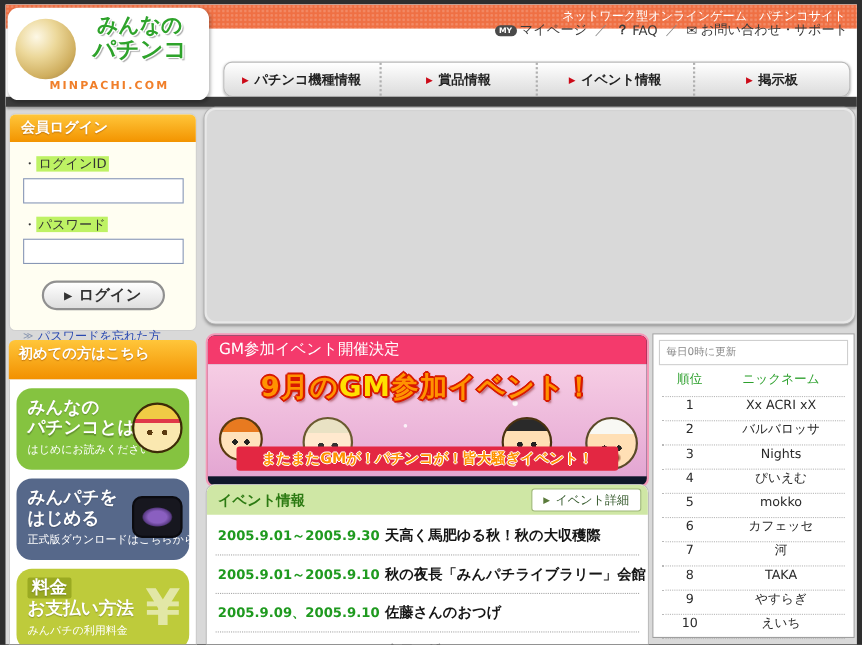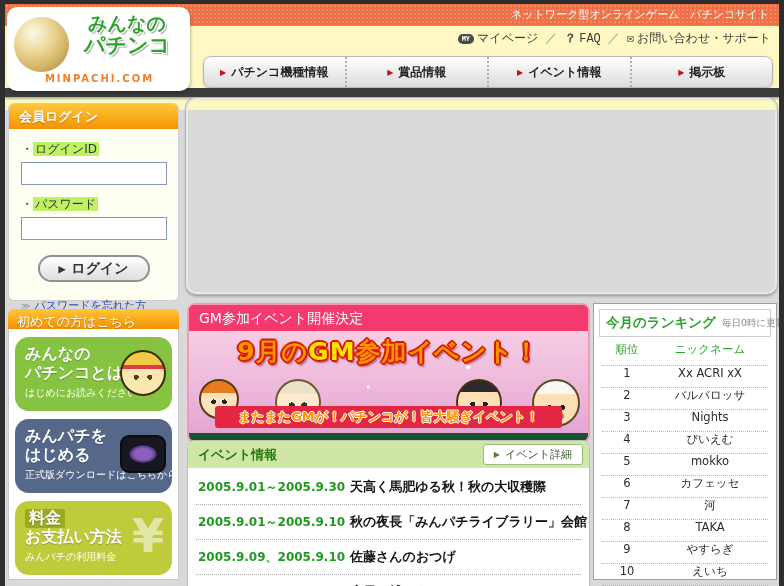--- a/index.html
+++ b/index.html
@@ -2,26 +2,26 @@
 <html><head>
 <meta charset="utf-8">
 <style>
   * { margin:0; padding:0; box-sizing:border-box; }
   html,body { width:784px; height:586px; overflow:hidden; background:#2e2e2e;
     font-family:"DejaVu Sans","Liberation Sans",sans-serif; }
   .page { position:relative; width:784px; height:586px; background:#2e2e2e; }
   .inner { position:absolute; left:5px; top:4px; width:774px; height:582px; background:#d9d9d9; overflow:hidden; }
 
   
-  .header { position:absolute; left:0; top:0; width:774px; height:106px; background:#fef9c3; }
+  .header { position:absolute; left:0; top:0; width:774px; height:92px; background:#ffffff; }
   .tagline-bar { position:absolute; left:0; top:0; width:774px; height:22px; background:#ef7044;
     background-image:radial-gradient(rgba(255,255,255,.18) 1px, transparent 1.4px); background-size:4px 4px;
     color:#fff; font-size:11px; text-align:right; line-height:22px; padding-right:10px; }
-  .utility { position:absolute; right:8px; top:26px; display:flex; align-items:flex-end; gap:7px;
-    font-size:12px; color:#3a3a3a;font-family:Liberation Mono, monospace; }
+  .utility { position:absolute; right:8px; top:15px; display:flex; align-items:flex-end; gap:7px;
+    font-size:12px; color:#3a3a3a; }
   .utility .sep { color:#888; }
   .u-item { display:flex; align-items:center; gap:3px; cursor:pointer; }
   .my-badge { display:inline-block; background:#4a4a4a; color:#fff; font-size:7px; font-weight:bold;
     border-radius:6px; padding:1px 4px; }
   .glyph-ico { font-size:12px; color:#3a3a3a; font-weight:bold; }
 
   .logo { position:absolute; left:2px; top:3px; width:183px; height:84px; background:#fff;
     border-radius:10px; box-shadow:1px 2px 3px rgba(0,0,0,.25); z-index:5; }
   .pearl { position:absolute; left:7px; top:10px; width:55px; height:55px; border-radius:50%;
     background:radial-gradient(circle at 35% 30%, #fdf8e6 0%, #ecd89a 35%, #cfae5e 70%, #97723a 100%); }
@@ -57,22 +57,22 @@
   .login-btn-row { text-align:center; margin-top:4px; }
   .login-btn { display:inline-flex; align-items:center; gap:6px; justify-content:center;
     width:112px; height:27px; border:2px solid #909090; border-radius:14px;
     background:linear-gradient(#ffffff,#dedede); font-size:14px; font-weight:bold; color:#333; cursor:pointer; }
   .login-btn .arr { font-size:9px; color:#333; }
   .forgot-row { margin-top:16px; font-size:11px; display:flex; align-items:center; gap:4px; }
   .forgot-bullet { color:#8a97b0; font-size:9px; }
   .forgot-link { color:#2a49b0; cursor:pointer; }
 
   .first-box { position:absolute; left:3px; top:305px; width:171px; height:277px; }
-  .first-head { height:20px; background:linear-gradient(#ffc63a,#f29000); border-radius:6px 6px 0 0;
-    color:#fff; font-weight:normal; font-size:13px; line-height:26px; padding-left:9px;
+  .first-head { height:36px; background:linear-gradient(#ffc63a,#f29000); border-radius:6px 6px 0 0;
+    color:#fff; font-weight:bold; font-size:13px; line-height:26px; padding-left:9px;
     text-shadow:0 1px 1px rgba(140,70,0,.5); }
   .first-body { background:#fff; border:1px solid #c8c8c8; border-top:none; padding:8px 6px;
     display:flex; flex-direction:column; gap:8px; height:251px; }
   .card { position:relative; border-radius:14px; padding:8px 10px 7px 10px; color:#fff; min-height:74px; cursor:pointer; }
   .card-title { font-size:16px; font-weight:bold; line-height:1.18;
     text-shadow:0 1px 1px rgba(0,0,0,.25); }
   .card-sub { font-size:10px; margin-top:3px; white-space:nowrap; }
   .card-green { background:#85c340; }
   .card-slate { background:#56688a; }
   .card-olive { background:#becb3b; }
@@ -96,21 +96,21 @@
     border-radius:10px; border:2px solid #e8e8e8; box-shadow:0 0 0 1px #b5b5b5, 0 2px 3px rgba(0,0,0,.35);
     background:
       radial-gradient(ellipse 260px 90px at 75% 8%, #0a1e3c 0%, rgba(10,30,60,0) 70%),
       radial-gradient(ellipse 300px 120px at 18% 55%, #1e4a78 0%, rgba(30,74,120,0) 65%),
       radial-gradient(ellipse 360px 140px at 55% 95%, #1a4570 0%, rgba(26,69,112,0) 60%),
       radial-gradient(ellipse 200px 70px at 92% 60%, #1d4possible 0%, rgba(20,50,90,0) 60%),
       #122e52; }
 
   
   .gm-box { position:absolute; left:182px; top:299px; width:403px; height:140px;
-    border:2px solid #f598b8; border-radius:8px; background:#14532d; overflow:hidden; }
+    border:2px solid #f598b8; border-radius:8px; background:#0f172a; overflow:hidden; }
   .gm-head { height:26px; background:#f43a6c; color:#fff; font-size:14px; line-height:26px; padding-left:10px; }
   .gm-banner { position:relative; height:102px; overflow:hidden; background:
       radial-gradient(circle 3px at 20% 30%, rgba(255,255,255,.9) 60%, transparent),
       radial-gradient(circle 2px at 45% 55%, rgba(255,255,255,.8) 60%, transparent),
       radial-gradient(circle 3px at 70% 35%, rgba(255,255,255,.9) 60%, transparent),
       radial-gradient(circle 2px at 88% 60%, rgba(255,255,255,.8) 60%, transparent),
       linear-gradient(#f6cde4 0%, #ecb6da 60%, #e3a6d2 100%); }
   .gm-title { position:absolute; left:0; right:0; top:8px; text-align:center; font-weight:bold;
     font-size:25px; letter-spacing:1px; line-height:1;
     color:#ff9300;
@@ -314,21 +314,20 @@
         </div>
         <div class="event-row">
           <span class="event-date">2005.9.11～2005.9.19</span>
           <span class="event-name">店長を捕まえろ！</span>
         </div>
       </div>
     </div>
 
     <div class="rank-box">
       <div class="rank-head">
-        <span class="rank-title">今月のランキング</span>
         <span class="rank-note">毎日0時に更新</span>
       </div>
       <div class="rank-table">
         <div class="rank-row hdr">
           <span class="rank-col1">順位</span>
           <span class="rank-col2">ニックネーム</span>
         </div>
         <div class="rank-row">
           <span class="rank-col1">1</span>
           <span class="rank-col2">Xx ACRI xX</span>

